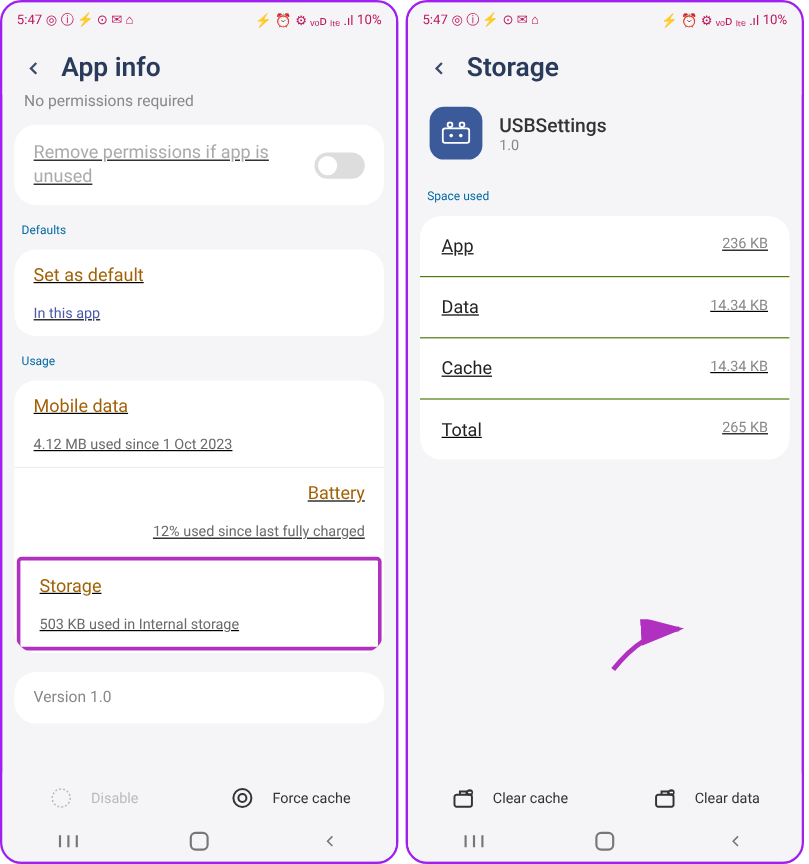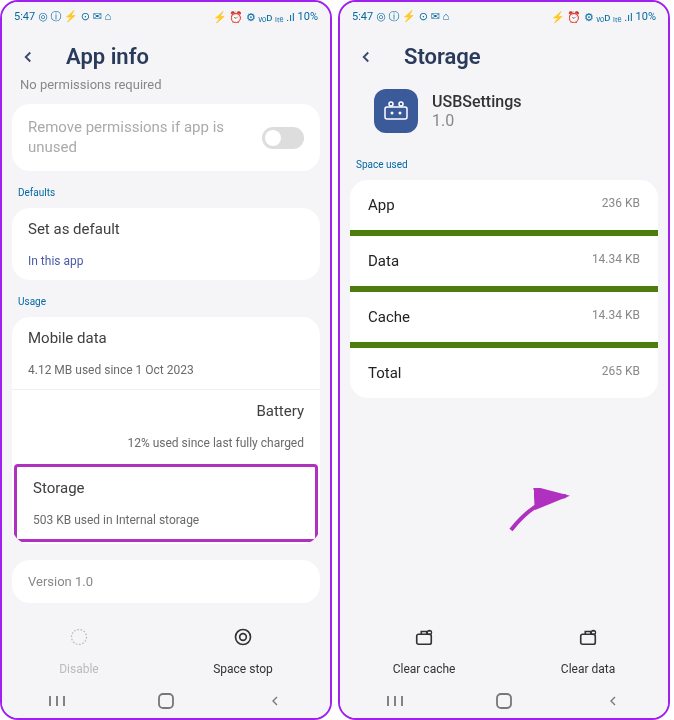--- a/index.html
+++ b/index.html
@@ -23,30 +23,30 @@
     flex-direction: column;
   }
   .gap { width: 6px; background:#fff; }
   .status-bar {
     height: 28px;
     display: flex;
     justify-content: space-between;
     align-items: center;
     padding: 0 12px;
     font-size: 12px;
-    color: #0369a1;
+    color: #be185d;
     background: #f5f5f7;
   }
   .status-icons { display: flex; gap: 3px; align-items:center;}
   .status-icons span { font-size: 11px; }
   .header {
     display: flex;
     align-items: center;
     padding: 14px 16px 10px;
-    gap: 28px;
+    gap: 13px;
     background: #f5f5f7;
   }
   .back-arrow {
     width: 20px; height: 20px;
     display:flex; align-items:center; justify-content:center;
   }
   .header-title {
     font-size: 22px;
     font-weight: 600;
     color: #2a3a5a;
@@ -55,26 +55,27 @@
     color: #888;
     font-size: 13px;
     padding: 0 18px 6px;
     margin-top:-2px;
   }
   .card {
     background: #fff;
     border-radius: 18px;
     margin: 6px 10px;
     overflow: hidden;
+    text-decoration: underline;
   }
   .row {
     padding: 12px 16px;
   }
   .row + .row { border-top: 1px solid #efefef; text-align: right; }
-  .row-title { font-size: 15px; color: #404040; }
+  .row-title { font-size: 15px; color: #a16207; }
   .row-sub { font-size: 12px; color: #6a6a6a; margin-top: 16px; }
   .row-sub.blue { color: #4a5aa8; }
   .toggle-row { display:flex; align-items:center; justify-content:space-between; padding:14px 16px; }
   .toggle-row .row-title { color:#aaa; font-size:15px; max-width:200px; line-height:1.3;}
   .toggle {
     width: 42px; height:22px; border-radius: 12px; background:#ddd;
     position:relative;
   }
   .toggle::after{
     content:''; position:absolute; left:3px; top:3px;
@@ -93,41 +94,41 @@
     padding:14px 16px; color:#888; font-size:13px;
   }
   .bottom-actions {
     margin-top:auto;
     display:flex;
     justify-content:space-around;
     padding:10px 0 6px;
     background:#f5f5f7;
   }
   .action {
-    display:flex; flex-direction:column; align-items:center; gap:14px;
+    display:flex; flex-direction:row; align-items:center; gap:14px;
     font-size:12px; color:#333;
   }
   .action.disabled { color:#bbb; }
   .action-icon { width:22px; height:22px; display:flex; align-items:center; justify-content:center;}
   .navbar {
     display:flex; justify-content:space-around; align-items:center;
     padding:10px 0 8px;
     background:#f5f5f7;
   }
   .navbtn { width:24px; height:18px; display:flex; align-items:center; justify-content:center; color:#666;}
   
-  .app-row { display:flex; align-items:center; gap:14px; padding:10px 18px 16px;margin-left:16px;}
+  .app-row { display:flex; align-items:center; gap:14px; padding:10px 18px 16px;}
   .app-icon {
     width:44px;height:44px;border-radius:12px;background:#3a5a9a;
     display:flex;align-items:center;justify-content:center;color:#fff;
   }
   .app-name { font-size:16px; color:#333; font-weight:500;}
-  .app-ver { font-size:16px; color:#888;}
+  .app-ver { font-size:12px; color:#888;}
   .kv-row { display:flex; justify-content:space-between; padding:16px 18px; }
-  .kv-row + .kv-row { border-top:6px solid #4d7c0f;}
+  .kv-row + .kv-row { border-top:1px solid #4d7c0f;}
   .kv-key { font-size:15px; color:#222;}
   .kv-val { font-size:12px; color:#888;}
   .arrow-annotation {
     position:absolute;
     bottom:78px; right:92px;
     pointer-events:none;
   }
   .content { flex:1; overflow:hidden; position:relative;}
 </style>
 </head>
@@ -204,21 +205,21 @@
       </div>
       <span>Disable</span>
     </div>
     <div class="action">
       <div class="action-icon">
         <svg width="20" height="20" viewBox="0 0 24 24" fill="none" stroke="#333" stroke-width="2">
             <circle cx="12" cy="12" r="9"></circle>
             <circle cx="12" cy="12" r="4"></circle>
           </svg>
       </div>
-      <span>Space stop</span>
+      <span>Force cache</span>
     </div>
   </div>
 
   <div class="navbar">
     <div class="navbtn">
       <svg width="20" height="14" viewBox="0 0 20 14" stroke="#777" stroke-width="1.8">
           <line x1="3" y1="2" x2="3" y2="12"></line>
           <line x1="10" y1="2" x2="10" y2="12"></line>
           <line x1="17" y1="2" x2="17" y2="12"></line>
         </svg>

